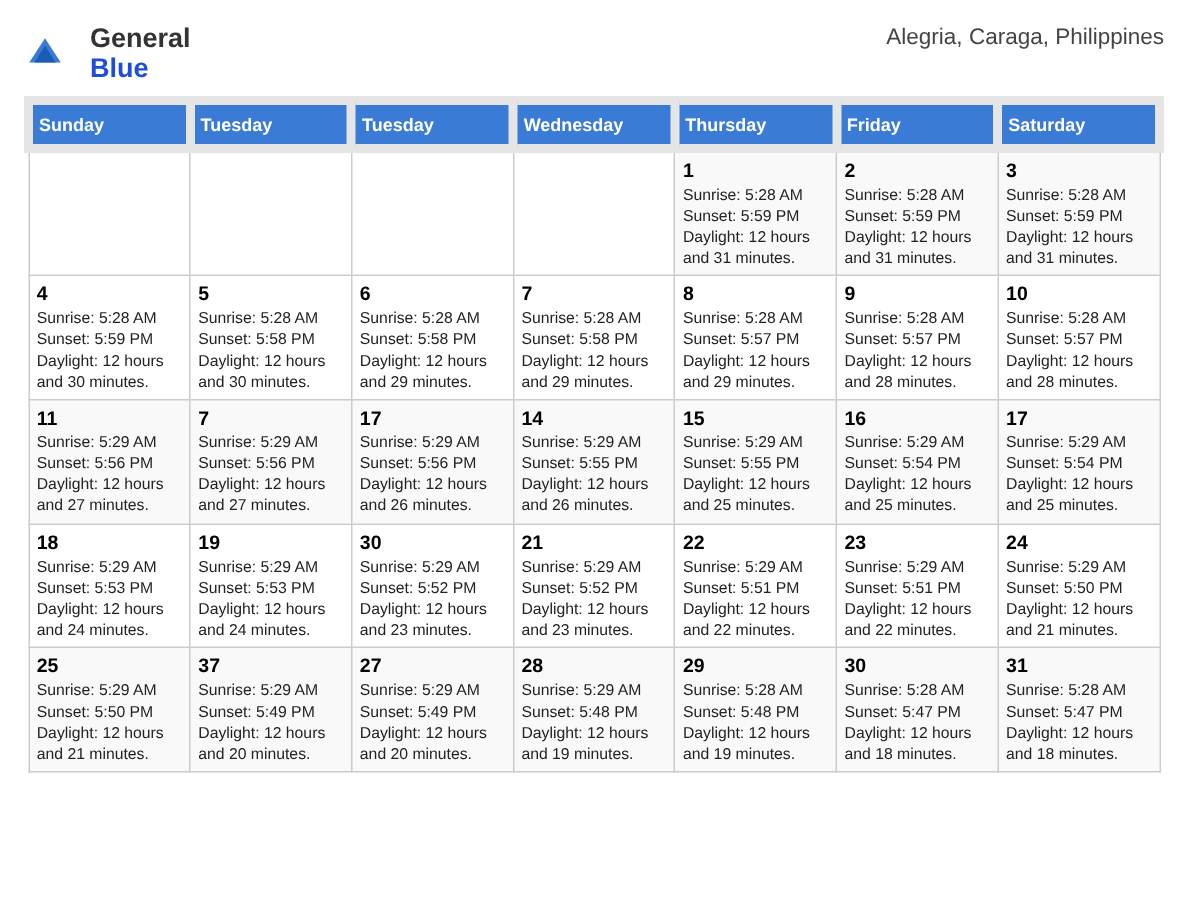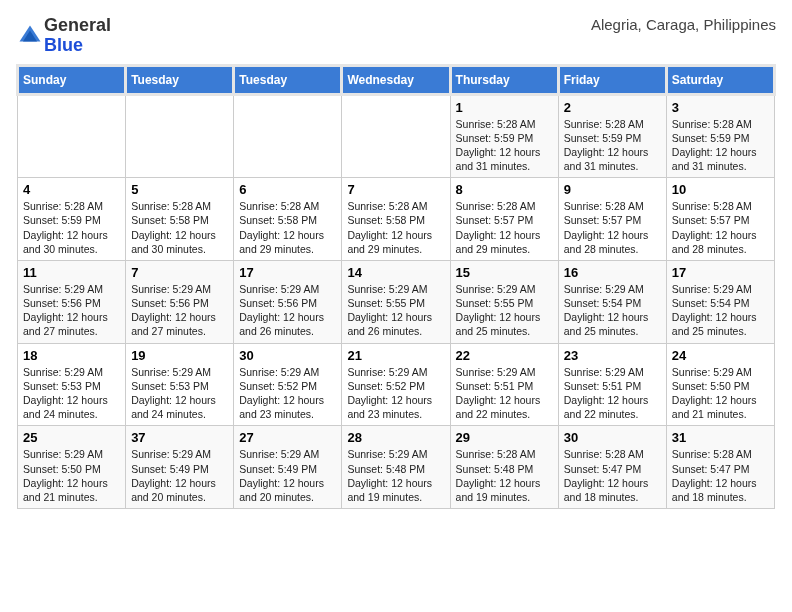--- a/index.html
+++ b/index.html
@@ -12,21 +12,21 @@
     }
     .header {
       display: flex;
       justify-content: space-between;
       align-items: flex-start;
       margin-bottom: 8px;
     }
     .logo {
       display: flex;
       align-items: center;
-      gap: 0;
+      gap: 16px;
     }
     .logo-text {
       font-size: 18px;
       font-weight: bold;
       line-height: 1.1;
     }
     .logo-general { color: #333; }
     .logo-blue { color: #1d4ed8; }
     .logo-icon {
       width: 28px;
@@ -51,21 +51,21 @@
     }
     thead tr {
       background: #3a7bd5;
       color: #fff;
     }
     thead th {
       padding: 6px 4px;
       text-align: left;
       font-weight: bold;
       font-size: 12px;
-      border: 3px solid #e5e5e5;
+      border: 6px solid #e5e5e5;
     }
     tbody tr {
       vertical-align: top;
     }
     tbody td {
       border: 1px solid #ccc;
       padding: 4px 5px;
       height: 80px;
       vertical-align: top;
       background: #fff;

